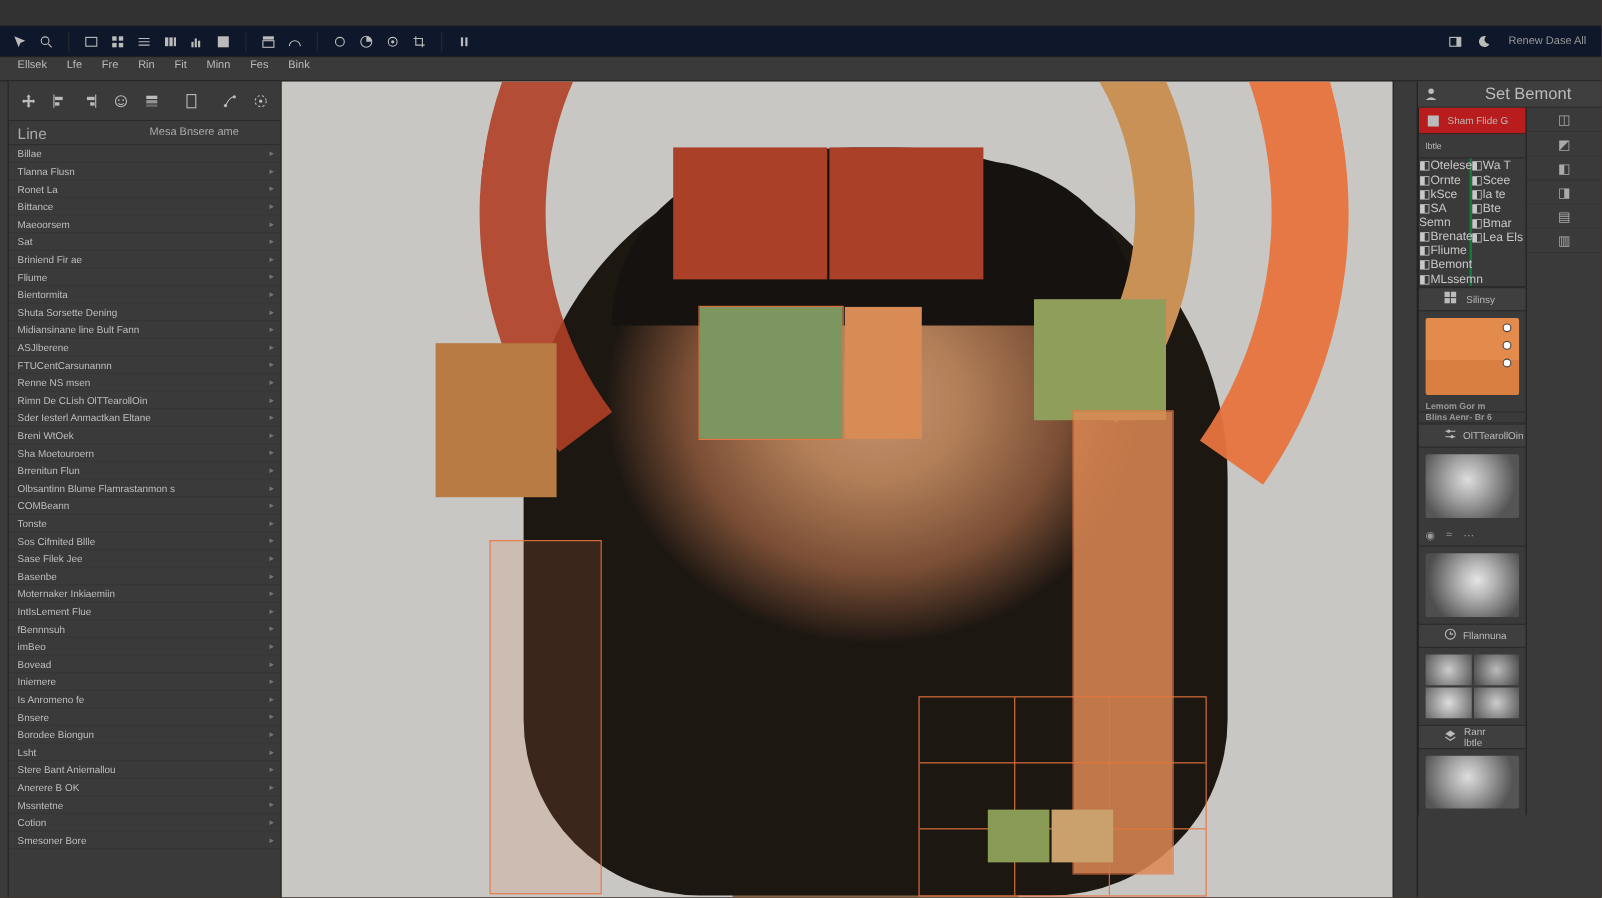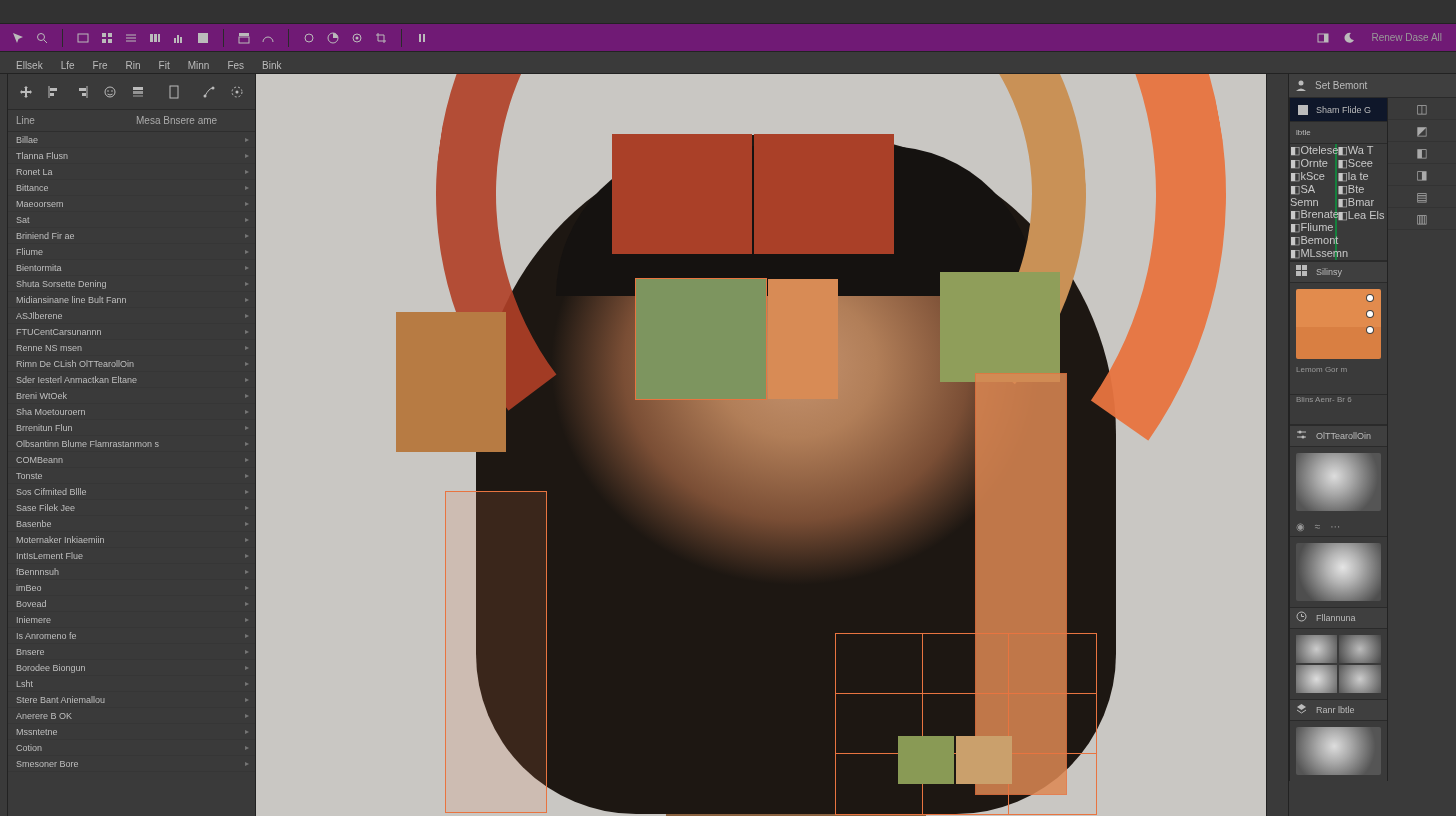--- a/index.html
+++ b/index.html
@@ -2,31 +2,31 @@
 <html><head>
 <meta charset="utf-8">
 <style>
   * { box-sizing: border-box; margin: 0; padding: 0; }
   html, body { width: 1456px; height: 816px; overflow: hidden; font-family: "Segoe UI", Arial, sans-serif; background: #2a2a2a; color: #c8c8c8; font-size: 11px; }
   .app { display: flex; flex-direction: column; width: 100%; height: 100%; }
 
   .titlebar { height: 24px; background: #323232; border-bottom: 1px solid #222; }
 
   .toolbar {
-    height: 28px; background: #701a75; border-bottom: 1px solid #222;
+    height: 28px; background: #0f172a; border-bottom: 1px solid #222;
     display: flex; align-items: center; padding: 0 8px; gap: 4px;
   }
   .toolbar .tool { width: 20px; height: 20px; display:flex; align-items:center; justify-content:center; color:#aaa; border-radius:2px; }
   .toolbar .sep { width:1px; height:18px; background:#2a2a2a; margin:0 6px; }
   .toolbar .right { margin-left:auto; display:flex; gap:6px; align-items:center; }
   .toolbar .right-label { font-size:10px; color:#999; padding:0 6px; }
 
   .menubar {
     height: 22px; background: #3a3a3a; border-bottom: 1px solid #222;
-    display: flex; align-items: flex-end; padding: 0 8px; gap: 2px;
+    display: flex; align-items: flex-start; padding: 0 8px; gap: 2px;
   }
   .menubar .mitem { padding: 2px 8px; font-size:10px; color:#bbb; border-radius:2px; }
 
   .workrow { flex:1; display:flex; min-height:0; }
 
   .tool-strip { width:8px; background:#3a3a3a; border-right:1px solid #222; }
 
   .left-panel {
     width: 248px; background:#3a3a3a; border-right:1px solid #222;
     display:flex; flex-direction:column;
@@ -34,21 +34,21 @@
   .left-toolstrip {
     height:36px; background:#3a3a3a; border-bottom:1px solid #2a2a2a;
     display:flex; align-items:center; gap:4px; padding:0 6px;
   }
   .left-toolstrip .lt { width:24px; height:24px; display:flex; align-items:center; justify-content:center; color:#aaa; border-radius:2px; }
   .left-toolstrip .ltgap { flex:1; }
 
   .search-row { display:flex; align-items:center; height:24px; padding:4px 8px 2px 8px; border-bottom:1px solid #2e2e2e; }
   .search-row .srch-label { font-size:10px; color:#ccc; letter-spacing:.5px; }
   .header-row { display:flex; align-items:center; height:22px; padding:2px 8px; border-bottom:1px solid #2e2e2e; }
-  .header-row .h1 { flex:0 0 120px; font-size:10px; color:#aaa; }
+  .header-row .h1 { flex:0 0 120px; font-size:14px; color:#aaa; }
   .header-row .h2 { flex:1; font-size:10px; color:#aaa; }
 
   .preset-list { flex:1; overflow:auto; }
   .preset-list::-webkit-scrollbar { width:8px; }
   .preset-list::-webkit-scrollbar-thumb { background:#555; border-radius:4px; }
   .preset-item {
     display:flex; align-items:center; height:16px; padding:0 8px;
     font-size:9px; color:#bfbfbf; border-bottom:1px solid #363636;
     position:relative;
   }
@@ -83,49 +83,49 @@
   .grid-br { position:absolute; left:580px; top:560px; width:260px; height:180px; outline:1px solid #e87440; }
   .grid-br div { position:absolute; left:0; right:0; border-top:1px solid #e87440; }
   .grid-br .gv { top:0; bottom:0; width:0; border-left:1px solid #e87440; border-top:none; }
   .grid-left { position:absolute; left:190px; top:418px; width:100px; height:320px; outline:1px solid #e87440; background:rgba(230,130,80,.15); }
   .sm-olive { position:absolute; left:642px; top:662px; width:56px; height:48px; background:#899a55; }
   .sm-tan  { position:absolute; left:700px; top:662px; width:56px; height:48px; background:#caa06c; }
 
   
   .right-strip { width:22px; background:#3a3a3a; border-left:1px solid #222; }
   .right-panel { width:98px; background:#3a3a3a; border-left:1px solid #222; display:flex; flex-direction:column; }
-  .rp-head { height:24px; display:flex; align-items:center; gap:6px; padding:0 6px; border-bottom:1px solid #2a2a2a; background:#0f172a; }
+  .rp-head { height:24px; display:flex; align-items:center; gap:6px; padding:0 6px; border-bottom:1px solid #2a2a2a; background:#b91c1c; }
   .rp-head .ic { width:14px; height:14px; display:flex; align-items:center; justify-content:center; color:#aaa; }
   .rp-head .lbl { font-size:9px; color:#bbb; }
   .rp-sub { padding:4px 6px; border-bottom:1px solid #2a2a2a; }
   .rp-sub .line { font-size:8px; color:#bbb; padding:2px 0; display:flex; justify-content:space-between; }
   .rp-swatch { height:70px; margin:6px; position:relative; background:linear-gradient(180deg,#e28b4d 0%, #e28b4d 55%, #d97f42 55%, #d97f42 100%); border-radius:2px; }
   .rp-swatch .dot { position:absolute; width:6px; height:6px; background:#fff; border-radius:50%; box-shadow:0 0 0 1px #444; }
   .rp-swatch .d1 { right:8px; top:6px;} .rp-swatch .d2 { right:8px; top:22px;} .rp-swatch .d3 { right:8px; top:38px;}
-  .rp-caption { font-size:8px; color:#999; padding:0 6px 20px 6px; border-bottom:1px solid #2a2a2a; }
-  .rp-section-label { height:22px; display:flex; align-items:center; gap:6px; background:#3f3f3f; border-top:1px solid #2a2a2a; border-bottom:1px solid #2a2a2a; padding:0 6px; }
+  .rp-caption { font-size:8px; color:#999; padding:0 6px 0 6px; border-bottom:1px solid #2a2a2a;font-weight:bold; }
+  .rp-section-label { height:22px; display:flex; align-items:center; gap:6px; background:#3f3f3f; border-top:1px solid #2a2a2a; border-bottom:1px solid #2a2a2a; padding:0 23px; }
   .rp-section-label .ic { width:14px; height:14px; color:#aaa; }
   .rp-section-label .lbl { font-size:9px; color:#bbb; }
   .thumb { margin:6px; height:58px; background:#555; border-radius:2px; background-size:cover; background-position:center; }
   .thumb.gray1 { background: radial-gradient(circle at 45% 40%, #ddd 0%, #aaa 30%, #555 75%); filter:grayscale(1); }
   .thumb.gray2 { background: radial-gradient(circle at 55% 42%, #e5e5e5 0%, #b4b4b4 28%, #4e4e4e 78%); filter:grayscale(1); }
   .thumb-grid { margin:6px; display:grid; grid-template-columns:1fr 1fr; grid-template-rows:28px 28px; gap:2px; }
   .thumb-grid div { background:#555; background-size:cover; filter:grayscale(1); }
   .rp-icons-row { height:20px; display:flex; align-items:center; gap:10px; padding:0 6px; border-bottom:1px solid #2a2a2a; color:#999; font-size:10px; }
 
   
   .props-panel { width:70px; background:#3a3a3a; border-left:1px solid #222; display:flex; flex-direction:column; }
   .props-panel .prow { height:14px; display:flex; align-items:center; gap:4px; padding:0 4px; font-size:8px; color:#aaa; border-bottom:1px solid #333; }
 
   .right-top {
     height:24px; background:#3f3f3f; border-bottom:1px solid #2a2a2a; width:168px;
     display:flex; align-items:center; gap:6px; padding:0 6px;
   }
   .right-top .ic { width:14px; height:14px; color:#aaa; }
-  .right-top .lbl { font-size:10px; color:#bbb; }
+  .right-top .lbl { font-size:15px; color:#bbb;margin-left:35px; }
 
   svg { display:block; }
 </style>
 </head>
 <body>
 
 <div class="app">
 
   <div class="titlebar"></div>
 

